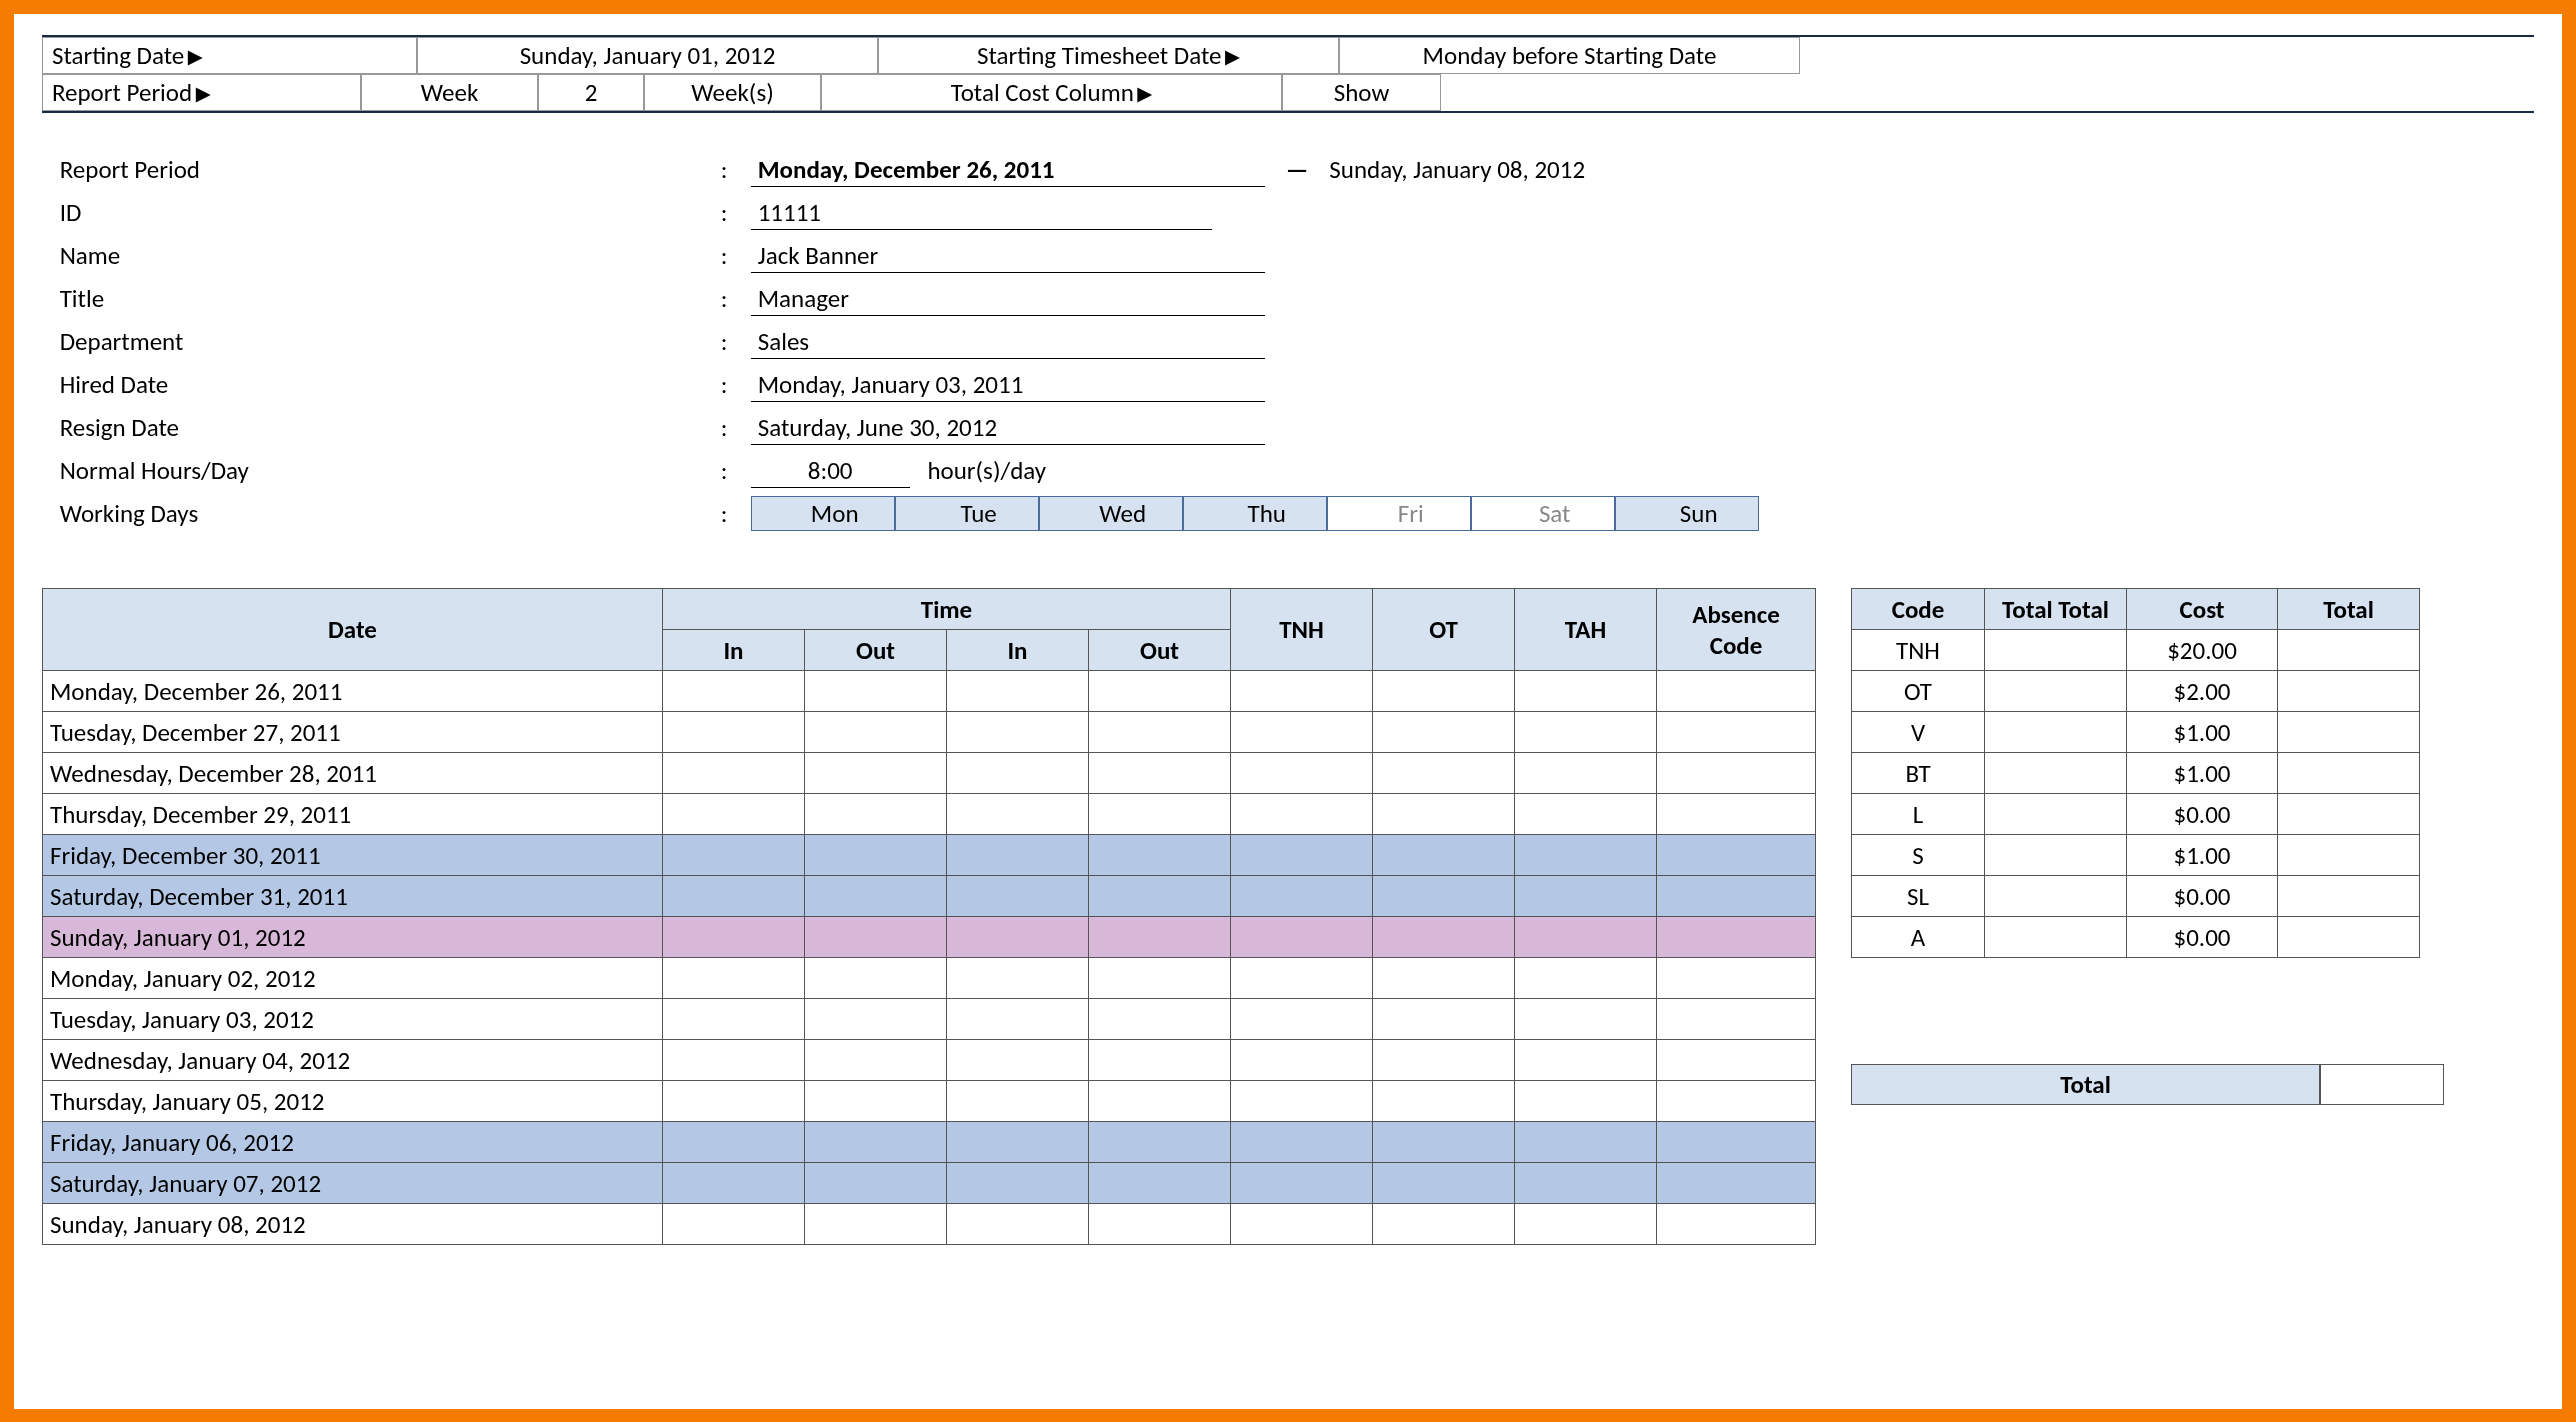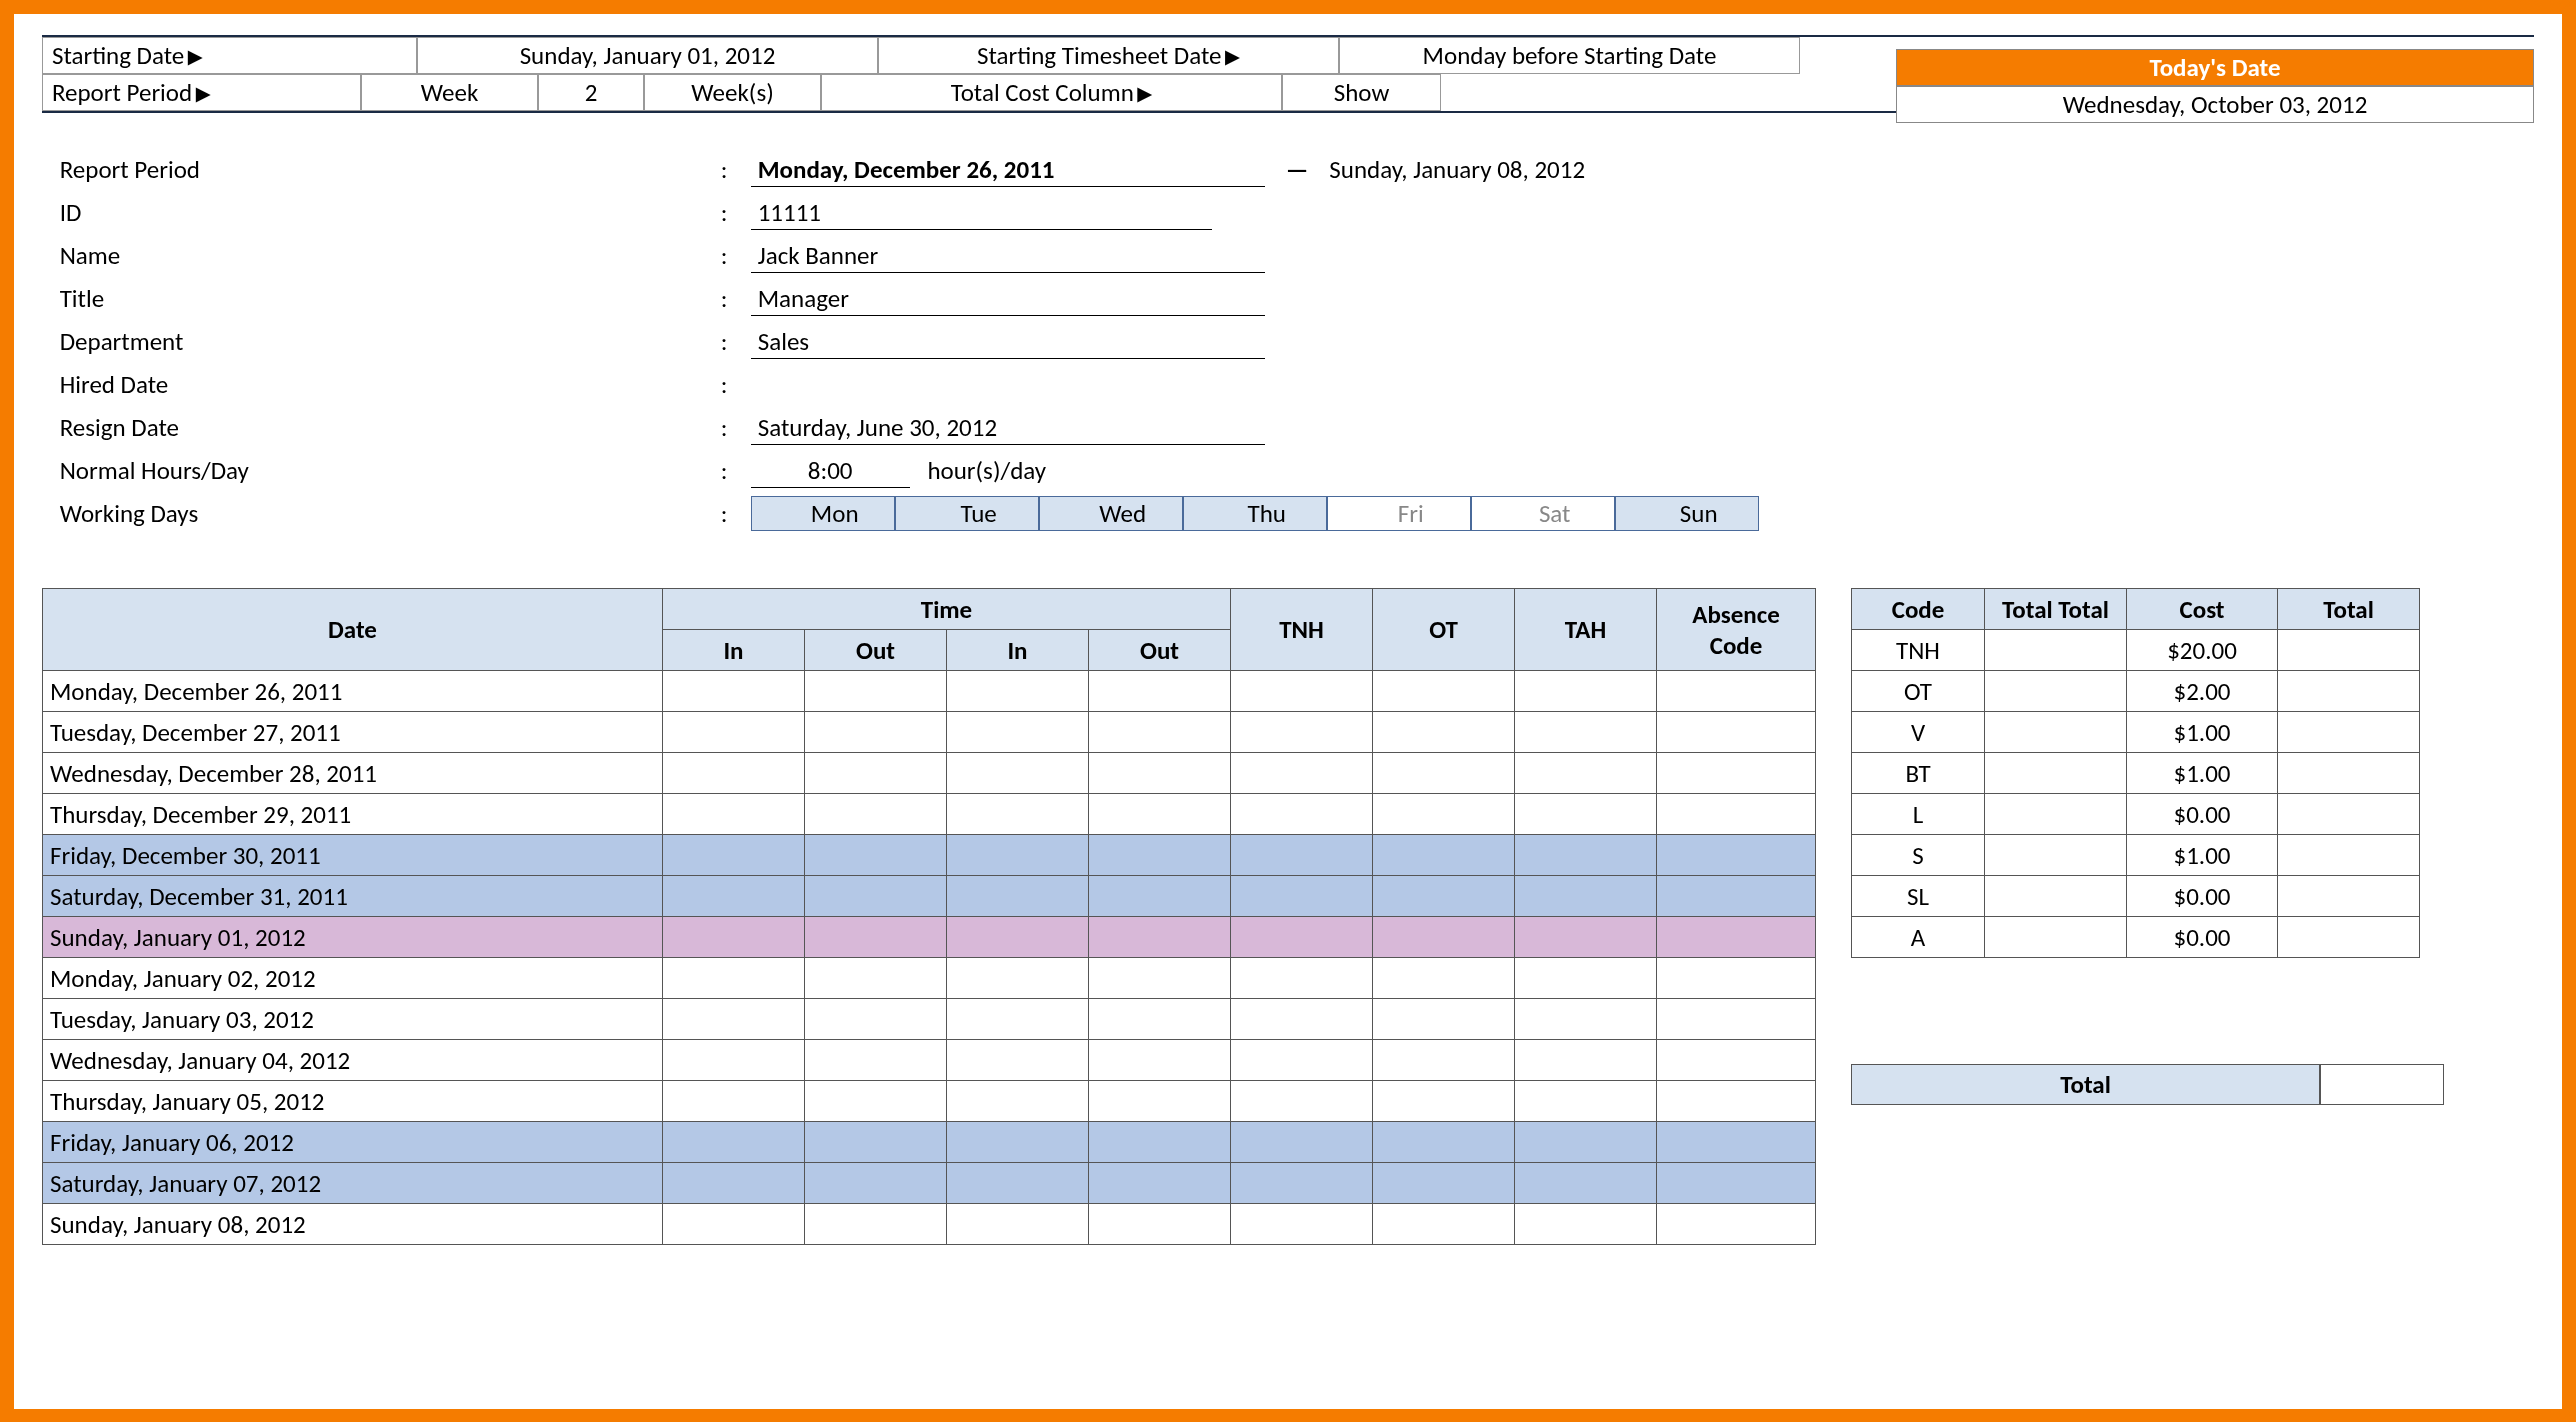--- a/index.html
+++ b/index.html
@@ -141,24 +141,20 @@
       <div class="cfg-cell" style="width:106px">2</div>
       <div class="cfg-cell" style="width:177px">Week(s)</div>
       <div class="cfg-cell" style="width:461px">
           <span>Total Cost Column</span>
           <span class="arrow">▶</span>
         </div>
       <div class="cfg-cell" style="width:159px">Show</div>
     </div>
   </div>
 
-  <div class="todays-date-box">
-    <div class="td-header">Today's Date</div>
-    <div class="td-value">Wednesday, October 03, 2012</div>
-  </div>
 
   <div class="info">
     <div class="info-row">
       <div class="info-label">Report Period</div>
       <div class="info-colon">:</div>
       <div class="info-value bold wider">Monday, December 26, 2011</div>
       <div class="period-dash">—</div>
       <div class="bold">Sunday, January 08, 2012</div>
     </div>
     <div class="info-row">
@@ -177,20 +173,21 @@
       <div class="info-value wider">Manager</div>
     </div>
     <div class="info-row">
       <div class="info-label">Department</div>
       <div class="info-colon">:</div>
       <div class="info-value wider">Sales</div>
     </div>
     <div class="info-row">
       <div class="info-label">Hired Date</div>
       <div class="info-colon">:</div>
+      <div class="info-value wider">Monday, January 03, 2011</div>
     </div>
     <div class="info-row">
       <div class="info-label">Resign Date</div>
       <div class="info-colon">:</div>
       <div class="info-value wider">Saturday, June 30, 2012</div>
     </div>
     <div class="info-row">
       <div class="info-label">Normal Hours/Day</div>
       <div class="info-colon">:</div>
       <div class="info-value" style="width:159px;text-align:center;border-bottom:1.8px solid #000">8:00</div>

